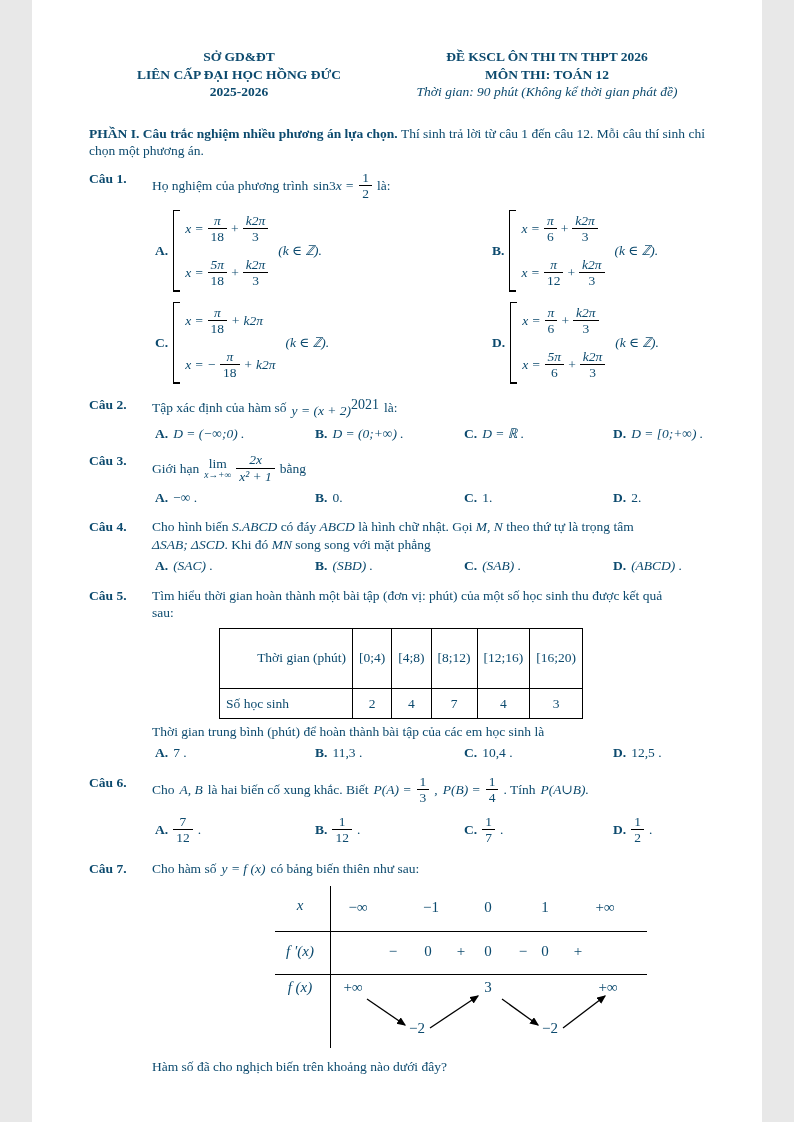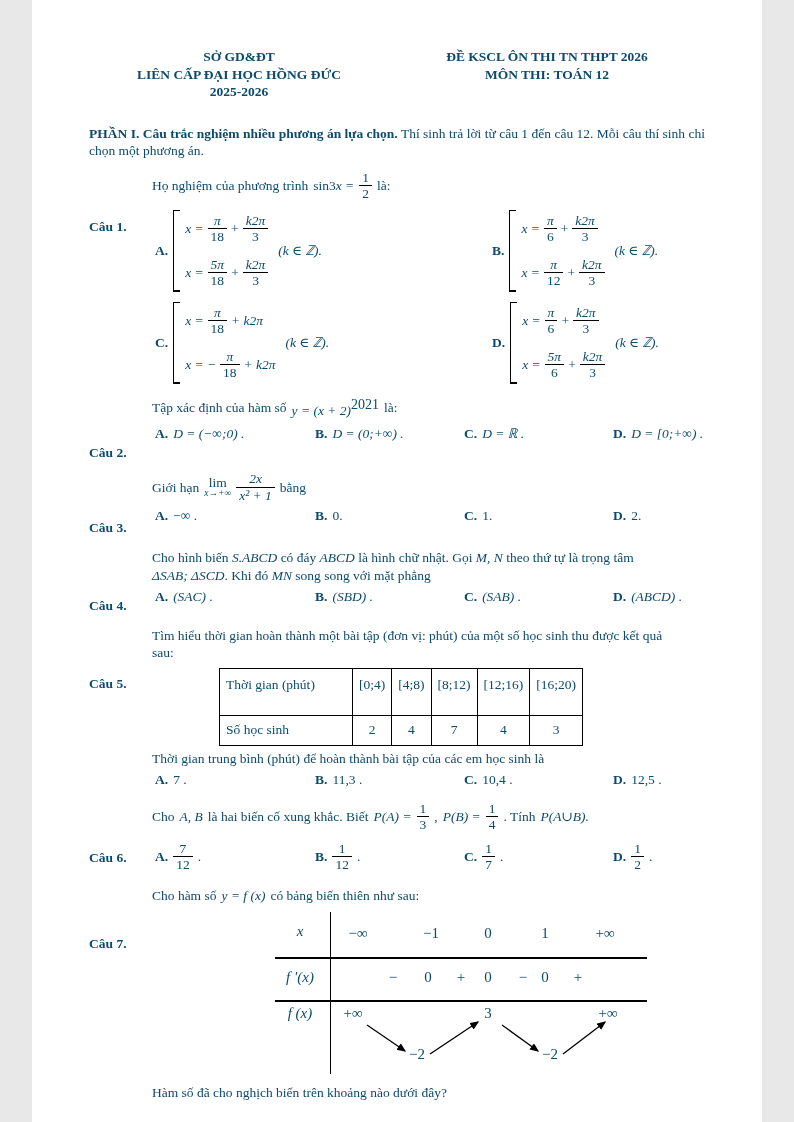--- a/index.html
+++ b/index.html
@@ -11,21 +11,21 @@
   }
   
   .hdr{display:flex;font-weight:bold;}
   .hdr-left{width:300px;text-align:center;}
   .hdr-right{flex:1;text-align:center;}
   .hdr .it{font-style:italic;font-weight:normal;}
   
   .part1{margin:24px 0 0 0;text-align:justify;}
   
   .q{display:flex;align-items:flex-start;}
-  .q-label{width:63px;font-weight:bold;flex-shrink:0;margin-top:48px;}
+  .q-label{width:63px;font-weight:bold;flex-shrink:0;}
   .q-body{flex:1;min-width:0;}
   .stemline{display:flex;align-items:center;flex-wrap:wrap;gap:5px;}
   .m{font-style:italic;}
   sup{font-size:14px;}
   
   .frac{display:inline-block;text-align:center;vertical-align:middle;line-height:1.15;}
   .frac .fn{display:block;border-bottom:1px solid #000;padding:0 3px;}
   .frac .fd{display:block;padding:0 3px;}
   
   .lim{display:inline-block;text-align:center;vertical-align:middle;line-height:1;}
@@ -43,21 +43,21 @@
   .ksuf{margin-left:10px;}
   .optgrid2{display:grid;grid-template-columns:337px auto;row-gap:10px;margin-top:8px;padding-left:3px;}
   
   .opts4{display:grid;grid-template-columns:160px 149px 149px auto;padding-left:3px;align-items:center;}
   .opt{display:flex;align-items:center;gap:5px;}
   .opt b{flex-shrink:0;}
   
   table.freq{border-collapse:collapse;margin:6px 0 4px 67px;}
   table.freq td{border:1px solid #000;text-align:center;padding:0 6px;}
   table.freq .c1{text-align:left;width:120px;}
-  table.freq tr.hr td{height:39px;vertical-align:top;padding-top:7px;}
+  table.freq tr.hr td{height:39px;vertical-align:top;padding-top:20px;text-align:right;}
   table.freq tr.vr td{height:29px;}
   
   .bbt{position:relative;width:372px;height:162px;margin:8px 0 0 123px;font-size:15px;}
   .bbt .vline{position:absolute;left:55px;top:0;bottom:0;width:1.4px;background:#000;}
   .bbt .h1{position:absolute;left:0;right:0;top:45px;height:1.4px;background:#000;}
   .bbt .h2{position:absolute;left:0;right:0;top:88px;height:1.4px;background:#000;}
   .bbt .lbl{position:absolute;left:0;width:50px;text-align:center;font-style:italic;}
   .bbt .cell{position:absolute;transform:translateX(-50%);white-space:nowrap;}
   .bbt svg{position:absolute;left:0;top:0;}
   .lastline{margin-top:10px;}
@@ -72,20 +72,21 @@
 
   <div class="hdr">
     <div class="hdr-left">
       <div>SỞ GD&amp;ĐT</div>
       <div>LIÊN CẤP ĐẠI HỌC HỒNG ĐỨC</div>
       <div>2025-2026</div>
     </div>
     <div class="hdr-right">
       <div>ĐỀ KSCL ÔN THI TN THPT 2026</div>
       <div>MÔN THI: TOÁN 12</div>
+      <div class="it">Thời gian: 90 phút (Không kể thời gian phát đề)</div>
     </div>
   </div>
 
   <p class="part1"><b>PHẦN I. Câu trắc nghiệm nhiều phương án lựa chọn.</b><span> Thí sinh trả lời từ câu 1 đến câu 12. Mỗi câu thí sinh chỉ chọn một phương án.</span></p>
 
   <div class="q mt10">
     <div class="q-label">Câu 1.</div>
     <div class="q-body">
       <div class="stemline">
         <span>Họ nghiệm của phương trình</span>

